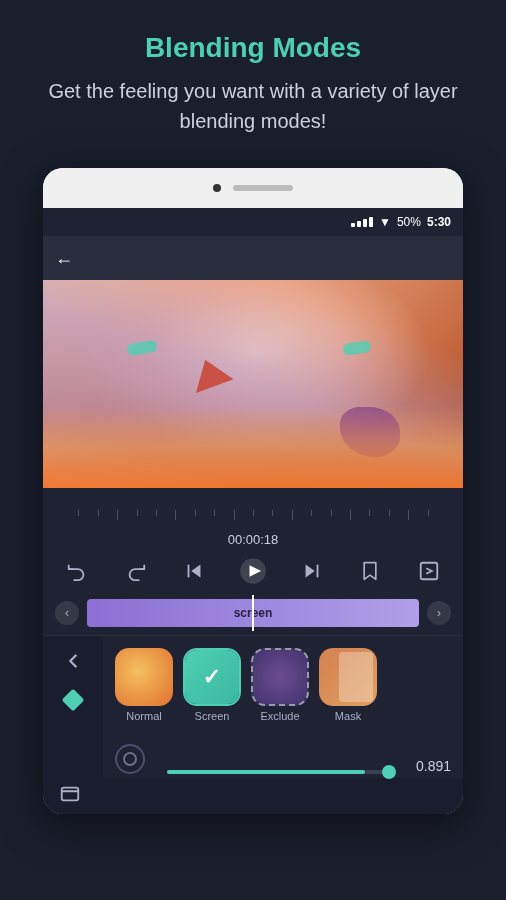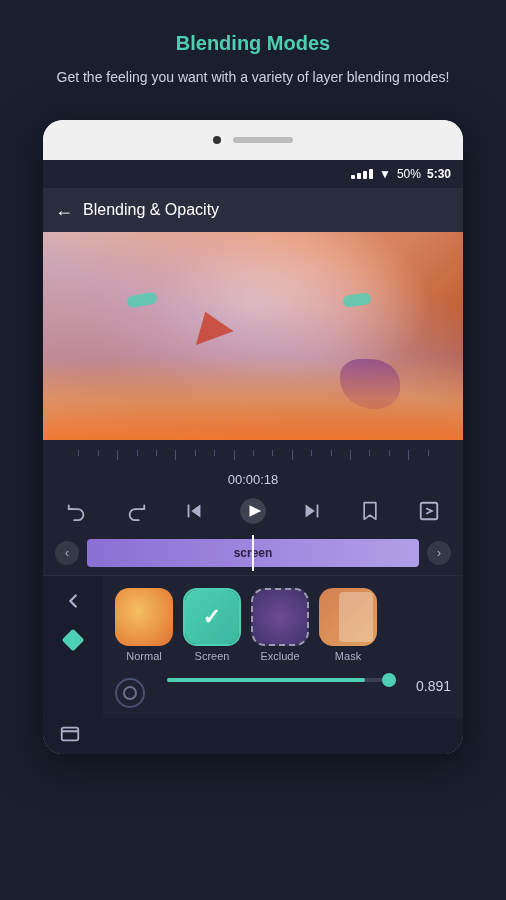--- a/index.html
+++ b/index.html
@@ -14,28 +14,28 @@
       align-items: center;
     }
 
     .header-section {
       padding: 32px 20px 16px;
       text-align: center;
       width: 100%;
     }
 
     .main-title {
-      font-size: 20px;
+      font-size: 28px;
       font-weight: 700;
       color: #4ecfb3;
       margin-bottom: 12px;
     }
 
     .subtitle {
-      font-size: 14px;
+      font-size: 20px;
       color: #ccd0e0;
       line-height: 1.5;
     }
 
     .phone-container {
       width: 420px;
       background: #f0f0f0;
       border-radius: 20px;
       overflow: hidden;
       box-shadow: 0 10px 40px rgba(0,0,0,0.5);
@@ -222,20 +222,21 @@
       background: linear-gradient(to top, rgba(255,120,30,0.8) 0%, rgba(255,160,60,0.5) 50%, transparent 100%);
     }
 
     .controls-bar {
       background: #1e2233;
       padding: 10px 16px 6px;
       display: flex;
       flex-direction: column;
       align-items: center;
       gap: 6px;
+      margin-top: 12px;
     }
 
     .playback-controls {
       display: flex;
       align-items: center;
       justify-content: space-between;
       width: 100%;
     }
 
     .ctrl-btn {
@@ -445,21 +446,21 @@
     
     .icon-exclude-inner {
       width: 100%;
       height: 100%;
       background: radial-gradient(circle at 50% 50%, rgba(160,100,200,0.5), rgba(80,50,140,0.3));
       border-radius: 12px;
     }
 
     .opacity-row {
       display: flex;
-      align-items: flex-start;
+      align-items: flex-end;
       gap: 22px;
       padding: 8px 0 0;
       height: 44px;
     }
 
     .opacity-icon {
       width: 30px;
       height: 30px;
       border-radius: 50%;
       border: 2px solid #4a5070;
@@ -575,21 +576,20 @@
 
       <span class="status-wifi">▼</span>
 
       <span class="status-battery">50%</span>
 
       <span class="status-time">5:30</span>
     </div>
 
     <div class="app-toolbar">
       <span class="back-arrow">←</span>
-      <span class="toolbar-title">Blending &amp; Opacity</span>
     </div>
 
     <div class="video-preview">
       <div class="video-artwork">
         <div class="artwork-bg"></div>
         <div class="artwork-face"></div>
         <div class="artwork-overlay"></div>
         <div class="teal-accent-1"></div>
         <div class="teal-accent-2"></div>
         <div class="red-shape"></div>

